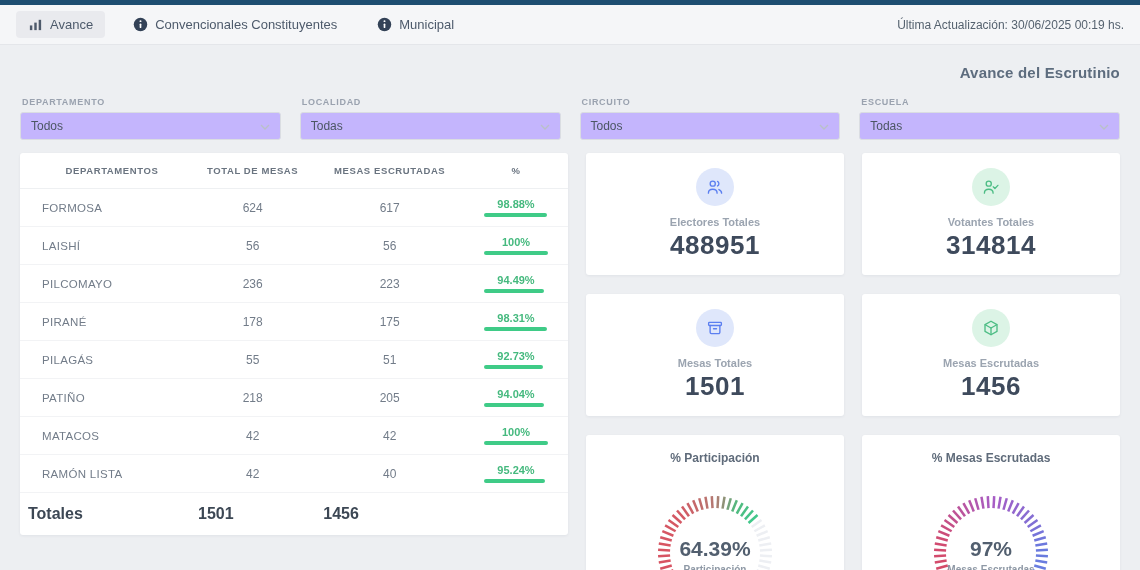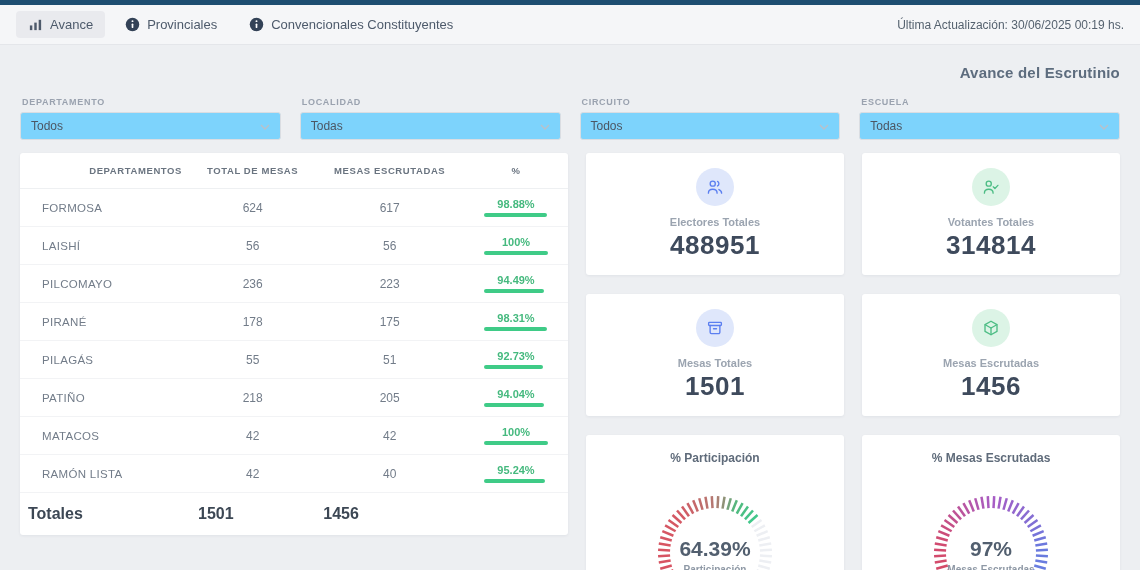--- a/index.html
+++ b/index.html
@@ -10,60 +10,60 @@
     color:#4c5663;
     position:relative;
   }
   
   .top-border { height:5px; background:var(--top-bar,#1d4e71); }
   .topbar {
     height:40px; background:#f5f6f8; border-bottom:1px solid #e4e6ea;
     display:flex; align-items:center; justify-content:space-between;
     padding:0 16px;
   }
-  .nav-left { display:flex; align-items:flex-start; gap:8px; }
+  .nav-left { display:flex; align-items:flex-start; gap:16px; }
   .nav-item {
     display:flex; align-items:center; gap:7px;
     font-size:13px; color:#4d5a6b;
     padding:6px 12px; border-radius:4px; cursor:pointer; white-space:nowrap;
   }
   .nav-item.active { background:#e9eaee; }
   .nav-item svg { display:block; }
   .last-update { font-size:12px; color:#55626f; }
 
   
   .main { padding:13px 20px 0 20px; }
   .page-title { font-size:15px; font-weight:bold; color:#5d6c7e; letter-spacing:.2px; margin:6px 0 16px 2px;text-align:right; }
 
   .filters { display:flex; gap:19px; }
   .filter { flex:1; }
   .filter-label {
     font-size:9px; font-weight:bold; letter-spacing:.7px;
     color:#9aa2af; text-transform:uppercase; margin:0 0 5px 2px;
   }
   .select {
-    height:28px; background:#7dd3fc; border:1px solid #dadde2; border-radius:3px;
+    height:28px; background:#c4b5fd; border:1px solid #dadde2; border-radius:3px;
     display:flex; align-items:center; justify-content:space-between;
     padding:0 10px; font-size:12px; color:#4c5663; cursor:pointer;
   }
 
   .content { display:flex; gap:18px; margin-top:13px; align-items:flex-start; }
 
   
   .table-card {
     width:548px; background:#fff; border-radius:3px;
     box-shadow:0 1px 3px rgba(25,40,60,.06);
   }
   table { width:100%; border-collapse:collapse; }
   thead th {
     font-size:9.5px; font-weight:bold; letter-spacing:.6px; color:#6a7480;
     text-transform:uppercase; padding:12px 8px; border-bottom:1px solid #eef0f2;
     text-align:center;
   }
-  thead th:first-child { text-align:right; padding-left:22px; width:170px; }
+  thead th:first-child { text-align:center; padding-left:22px; width:170px; }
   thead th:last-child { width:104px; }
   tbody td {
     font-size:12px; color:#727c89; padding:9px 0;
     border-bottom:1px solid #f2f3f5; text-align:center; height:36px;
   }
   tbody td:first-child { text-align:left; padding-left:22px; font-size:11.5px; letter-spacing:.3px; }
   .pct-wrap { width:64px; margin:0 auto; }
   .pct-text { font-size:11px; font-weight:bold; color:var(--accent-green-text,#45b97e); text-align:center; }
   .pct-track { height:4px; border-radius:2px; margin-top:3px; }
   .pct-bar { height:4px; border-radius:2px; background:var(--accent-green-bar,#3fcb87); }
@@ -120,31 +120,31 @@
       <span>Avance</span>
     </div>
     <div class="nav-item">
       <span>
         <svg width="15" height="15" viewBox="0 0 16 16">
             <circle cx="8" cy="8" r="7.2" fill="#334257"></circle>
             <rect x="7.1" y="6.8" width="1.8" height="5" rx=".9" fill="#fff"></rect>
             <circle cx="8" cy="4.4" r="1.05" fill="#fff"></circle>
           </svg>
       </span>
-      <span>Provinciales</span>
+      <span>Convencionales Constituyentes</span>
     </div>
     <div class="nav-item">
       <span>
         <svg width="15" height="15" viewBox="0 0 16 16">
             <circle cx="8" cy="8" r="7.2" fill="#334257"></circle>
             <rect x="7.1" y="6.8" width="1.8" height="5" rx=".9" fill="#fff"></rect>
             <circle cx="8" cy="4.4" r="1.05" fill="#fff"></circle>
           </svg>
       </span>
-      <span>Convencionales Constituyentes</span>
+      <span>Municipal</span>
     </div>
   </div>
   <div class="last-update">Última Actualización: 30/06/2025 00:19 hs.</div>
 </div>
 
 <div class="main">
   <div class="page-title">Avance del Escrutinio</div>
 
   <div class="filters">
     <div class="filter">

